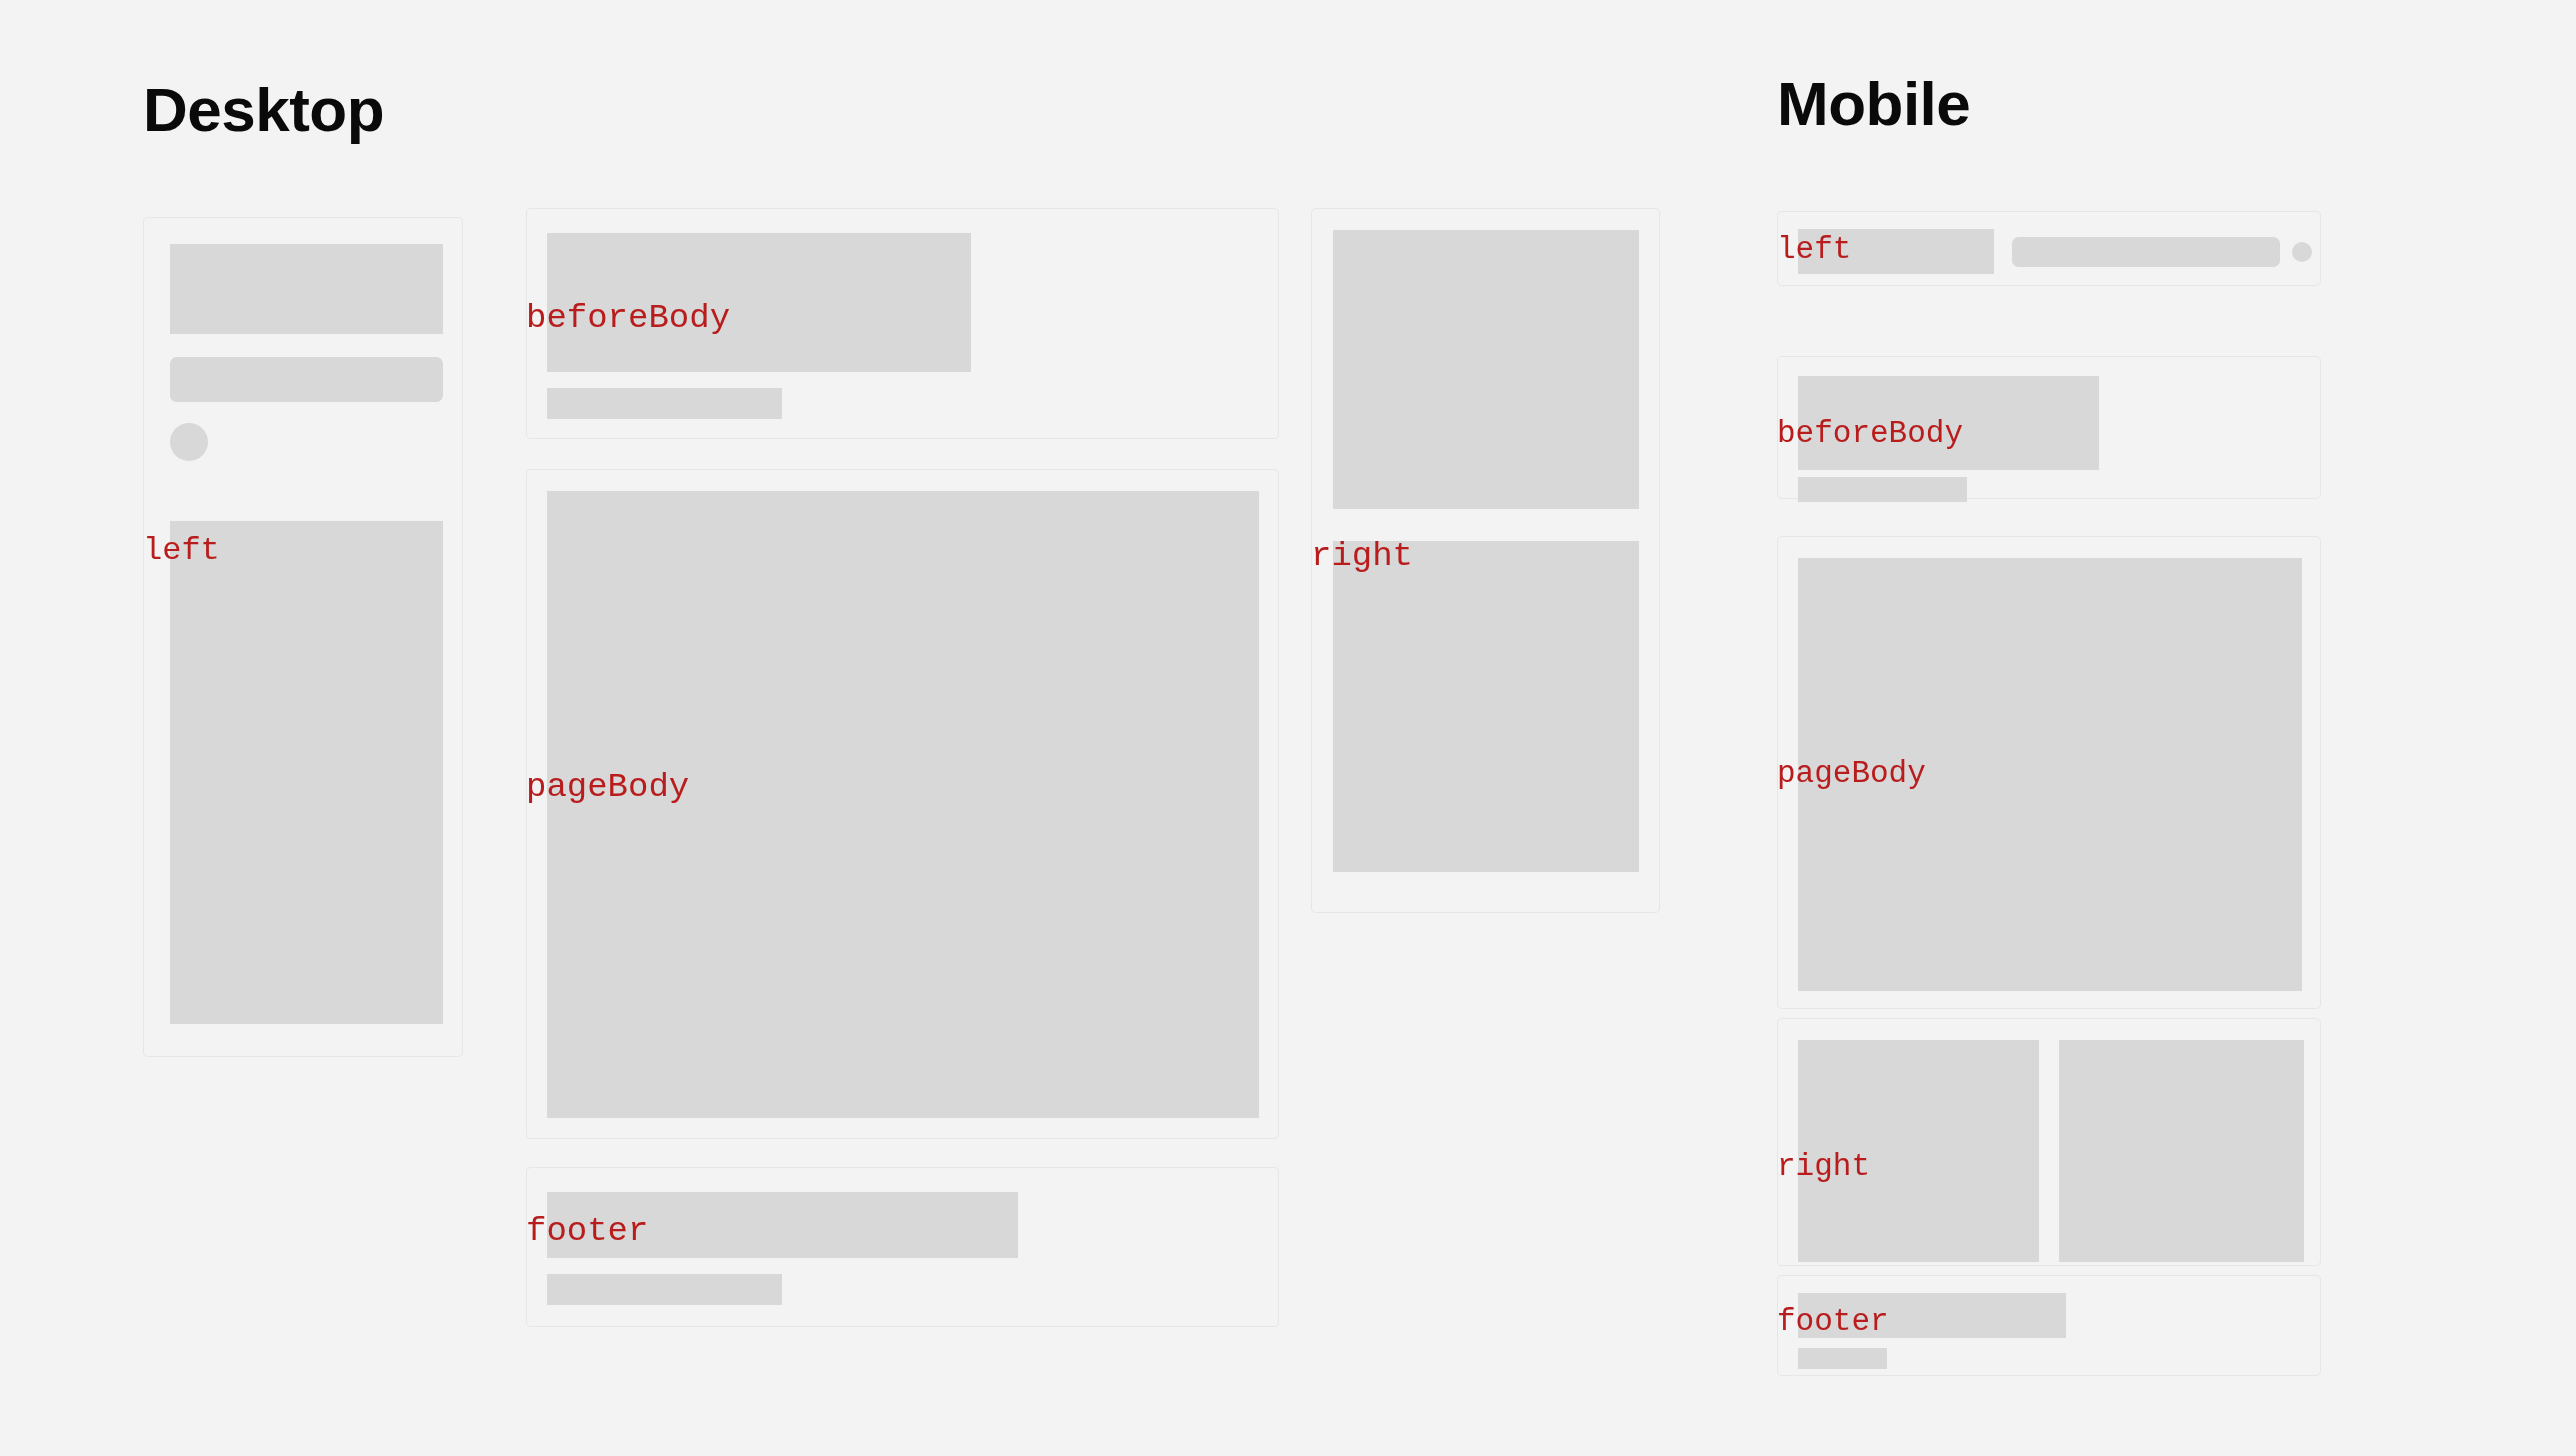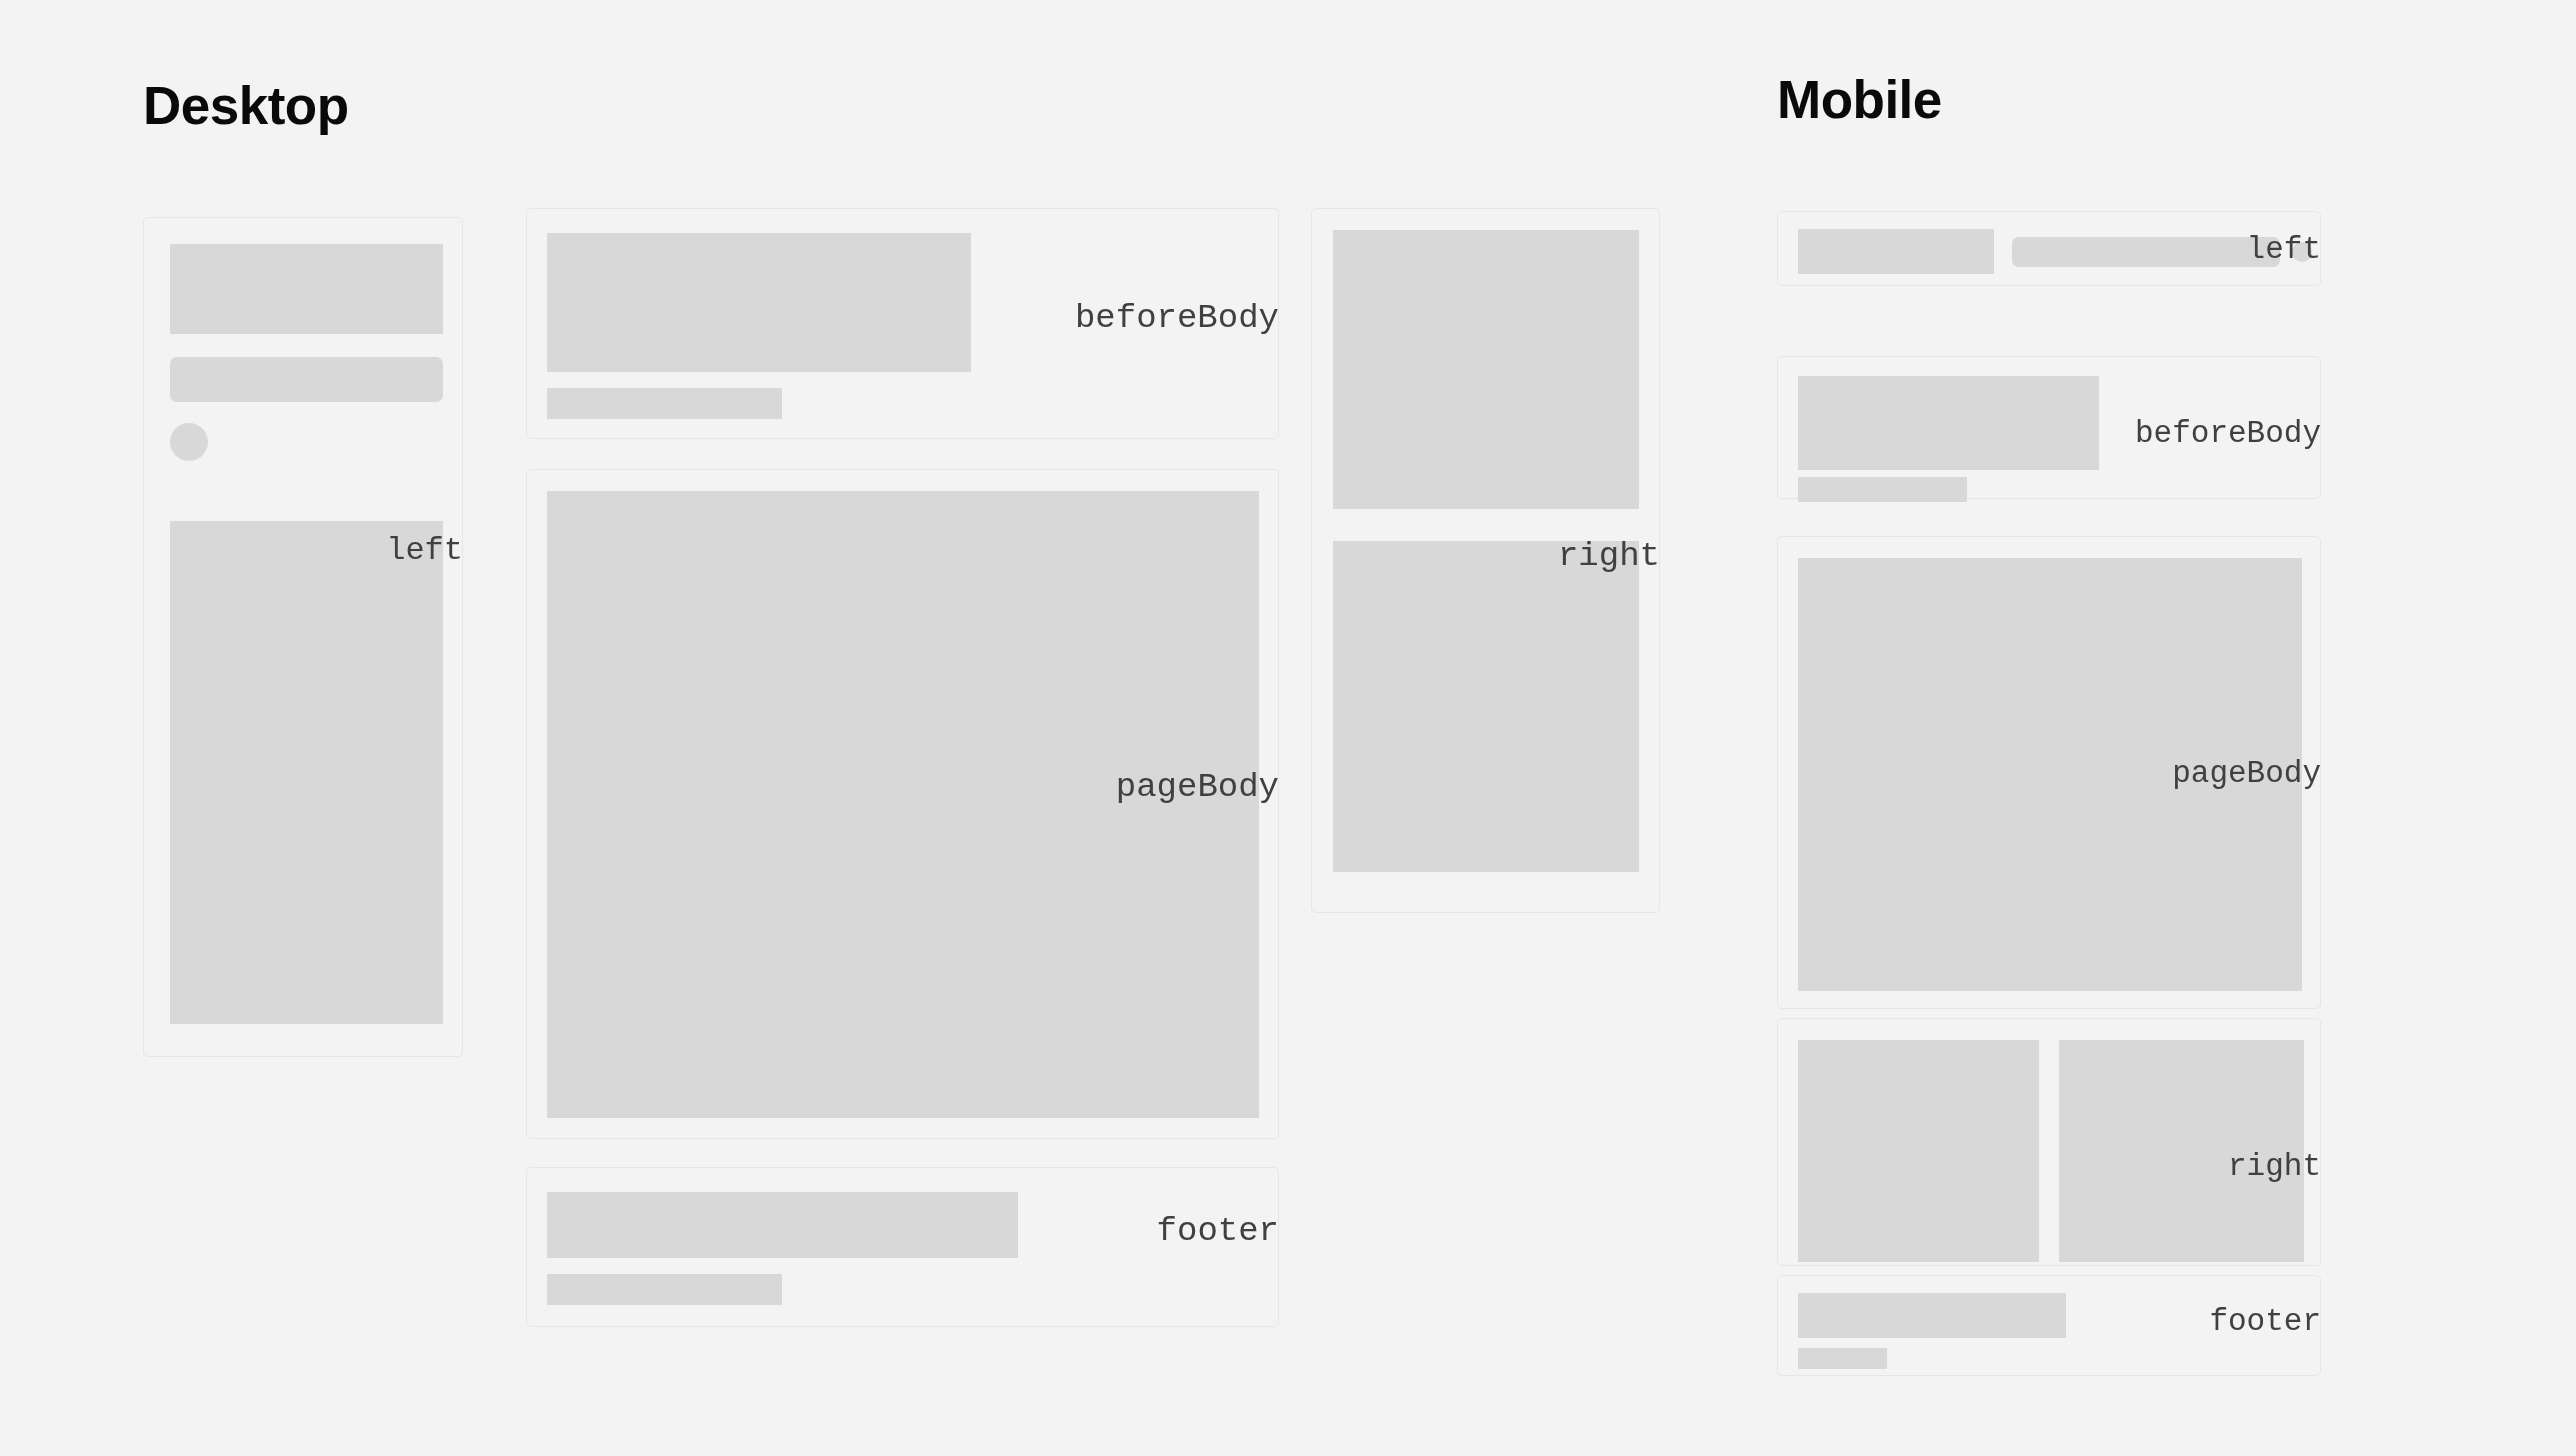--- a/index.html
+++ b/index.html
@@ -17,21 +17,21 @@
     width: 2576px;
     height: 1456px;
     background: #f3f3f3;
   }
 
   
   .section-title {
     position: absolute;
     font-family: "Liberation Sans", sans-serif;
     font-weight: 700;
-    font-size: 53px;
+    font-size: 62px;
     line-height: 1;
     color: #0a0a0a;
     letter-spacing: -0.5px;
     white-space: nowrap;
   }
   #title-desktop { left: 143px; top: 79px; }
   #title-mobile  { left: 1777px; top: 73px; }
 
   
   .panel {
@@ -46,23 +46,23 @@
     position: absolute;
     background: #d8d8d8;
   }
   .blk.rounded { border-radius: 6.6px; }
   .blk.circle  { border-radius: 50%; }
 
   
   .region-label {
     position: absolute;
     font-family: "Liberation Mono", "DejaVu Sans Mono", monospace;
-    color: #404040;
+    color: #b91c1c;
     white-space: nowrap;
-    text-align: right;
+    text-align: left;
     pointer-events: none;
     z-index: 5;
   }
 
   
 
   
   #panel-desktop-left { left: 143px; top: 217px; width: 320px; height: 840px; }
   #d-left-blk1   { left: 26px;  top: 26px;  width: 273px; height: 90px; }
   #d-left-blk2   { left: 26px;  top: 139px; width: 273px; height: 45px; }

